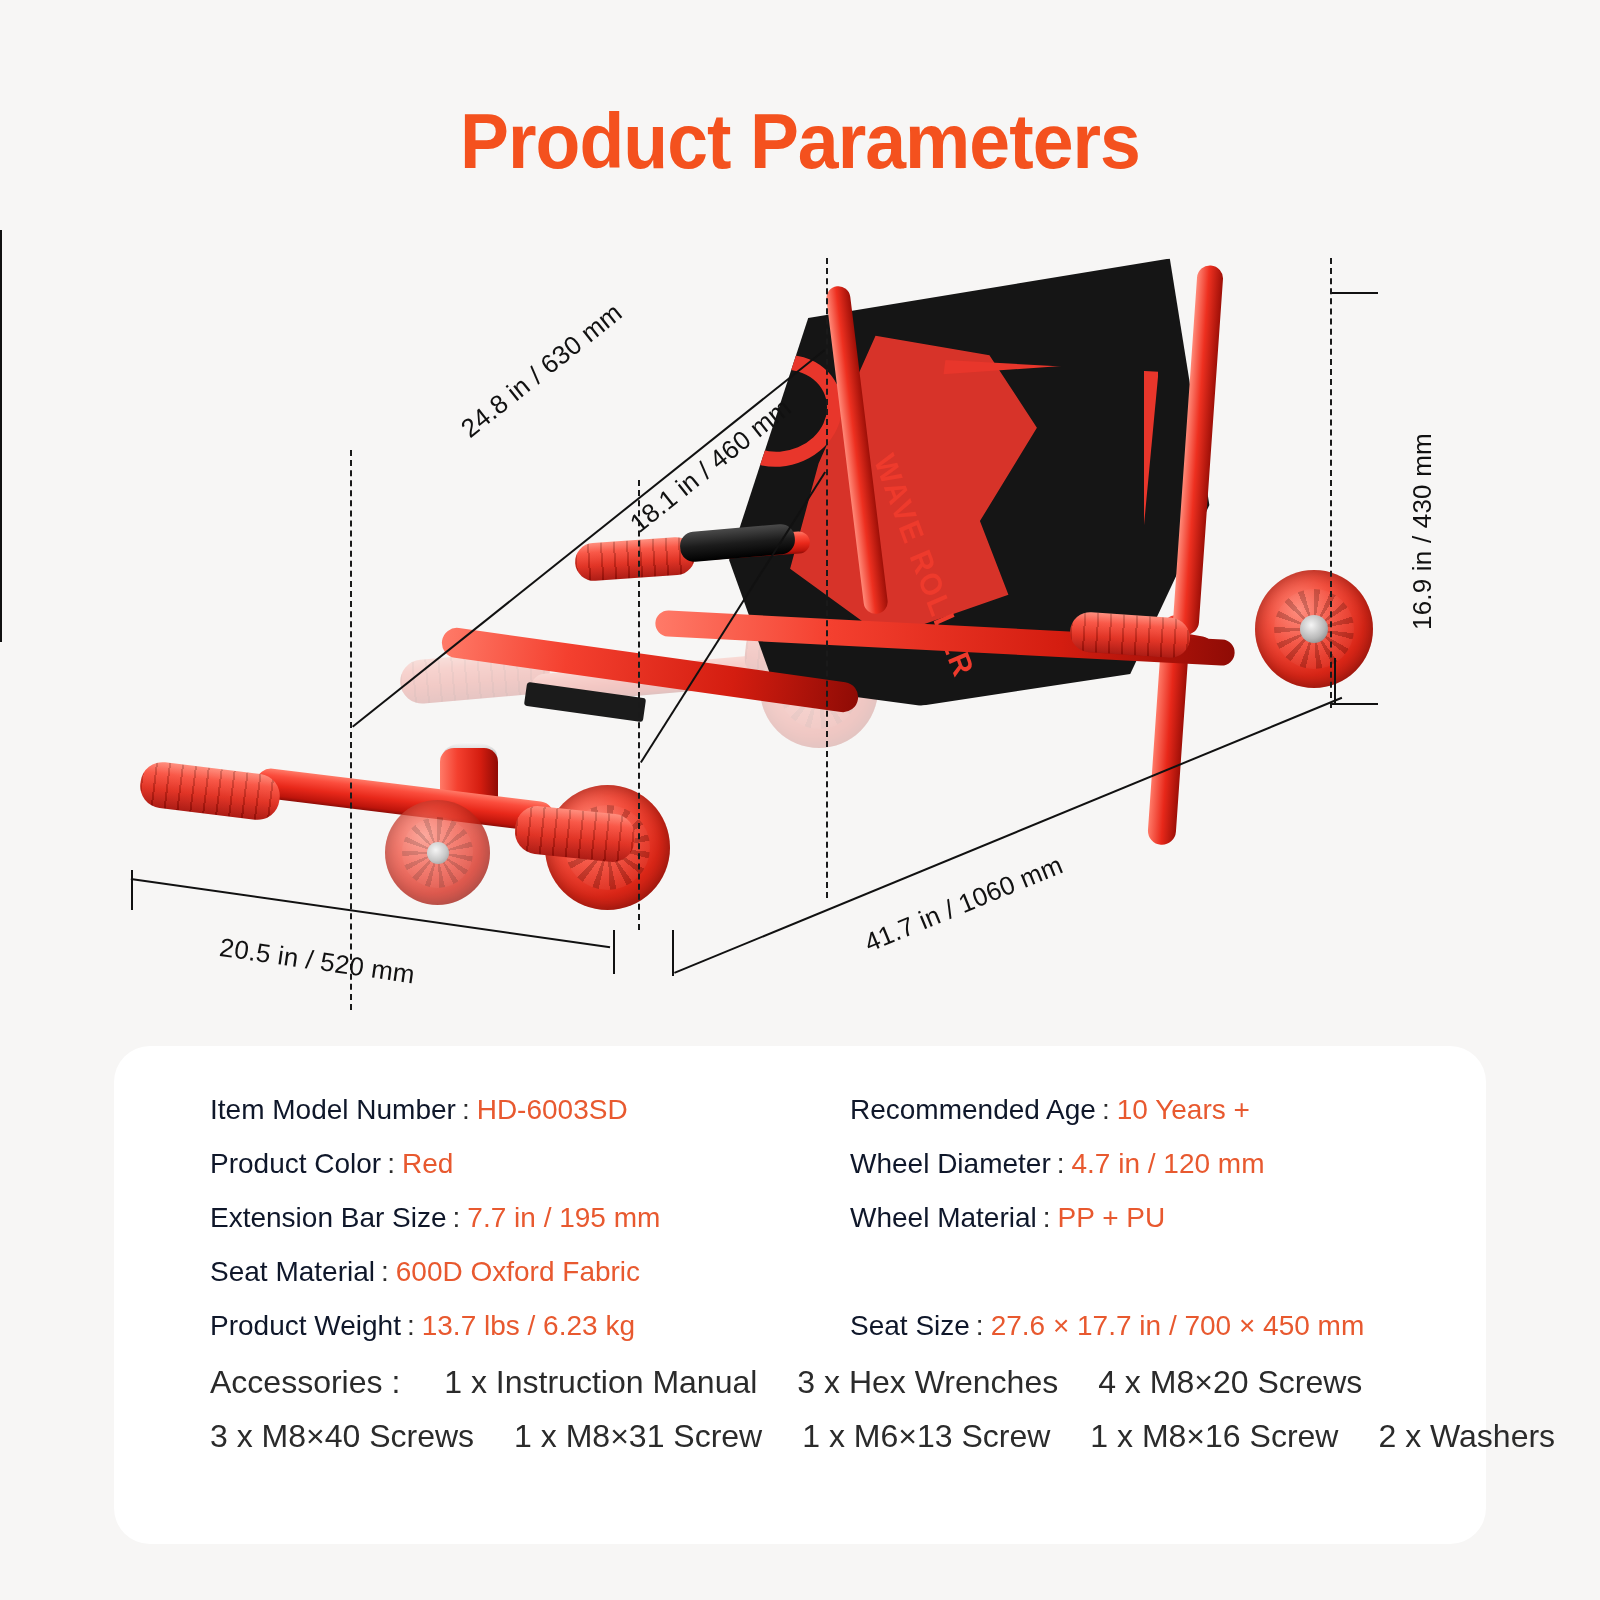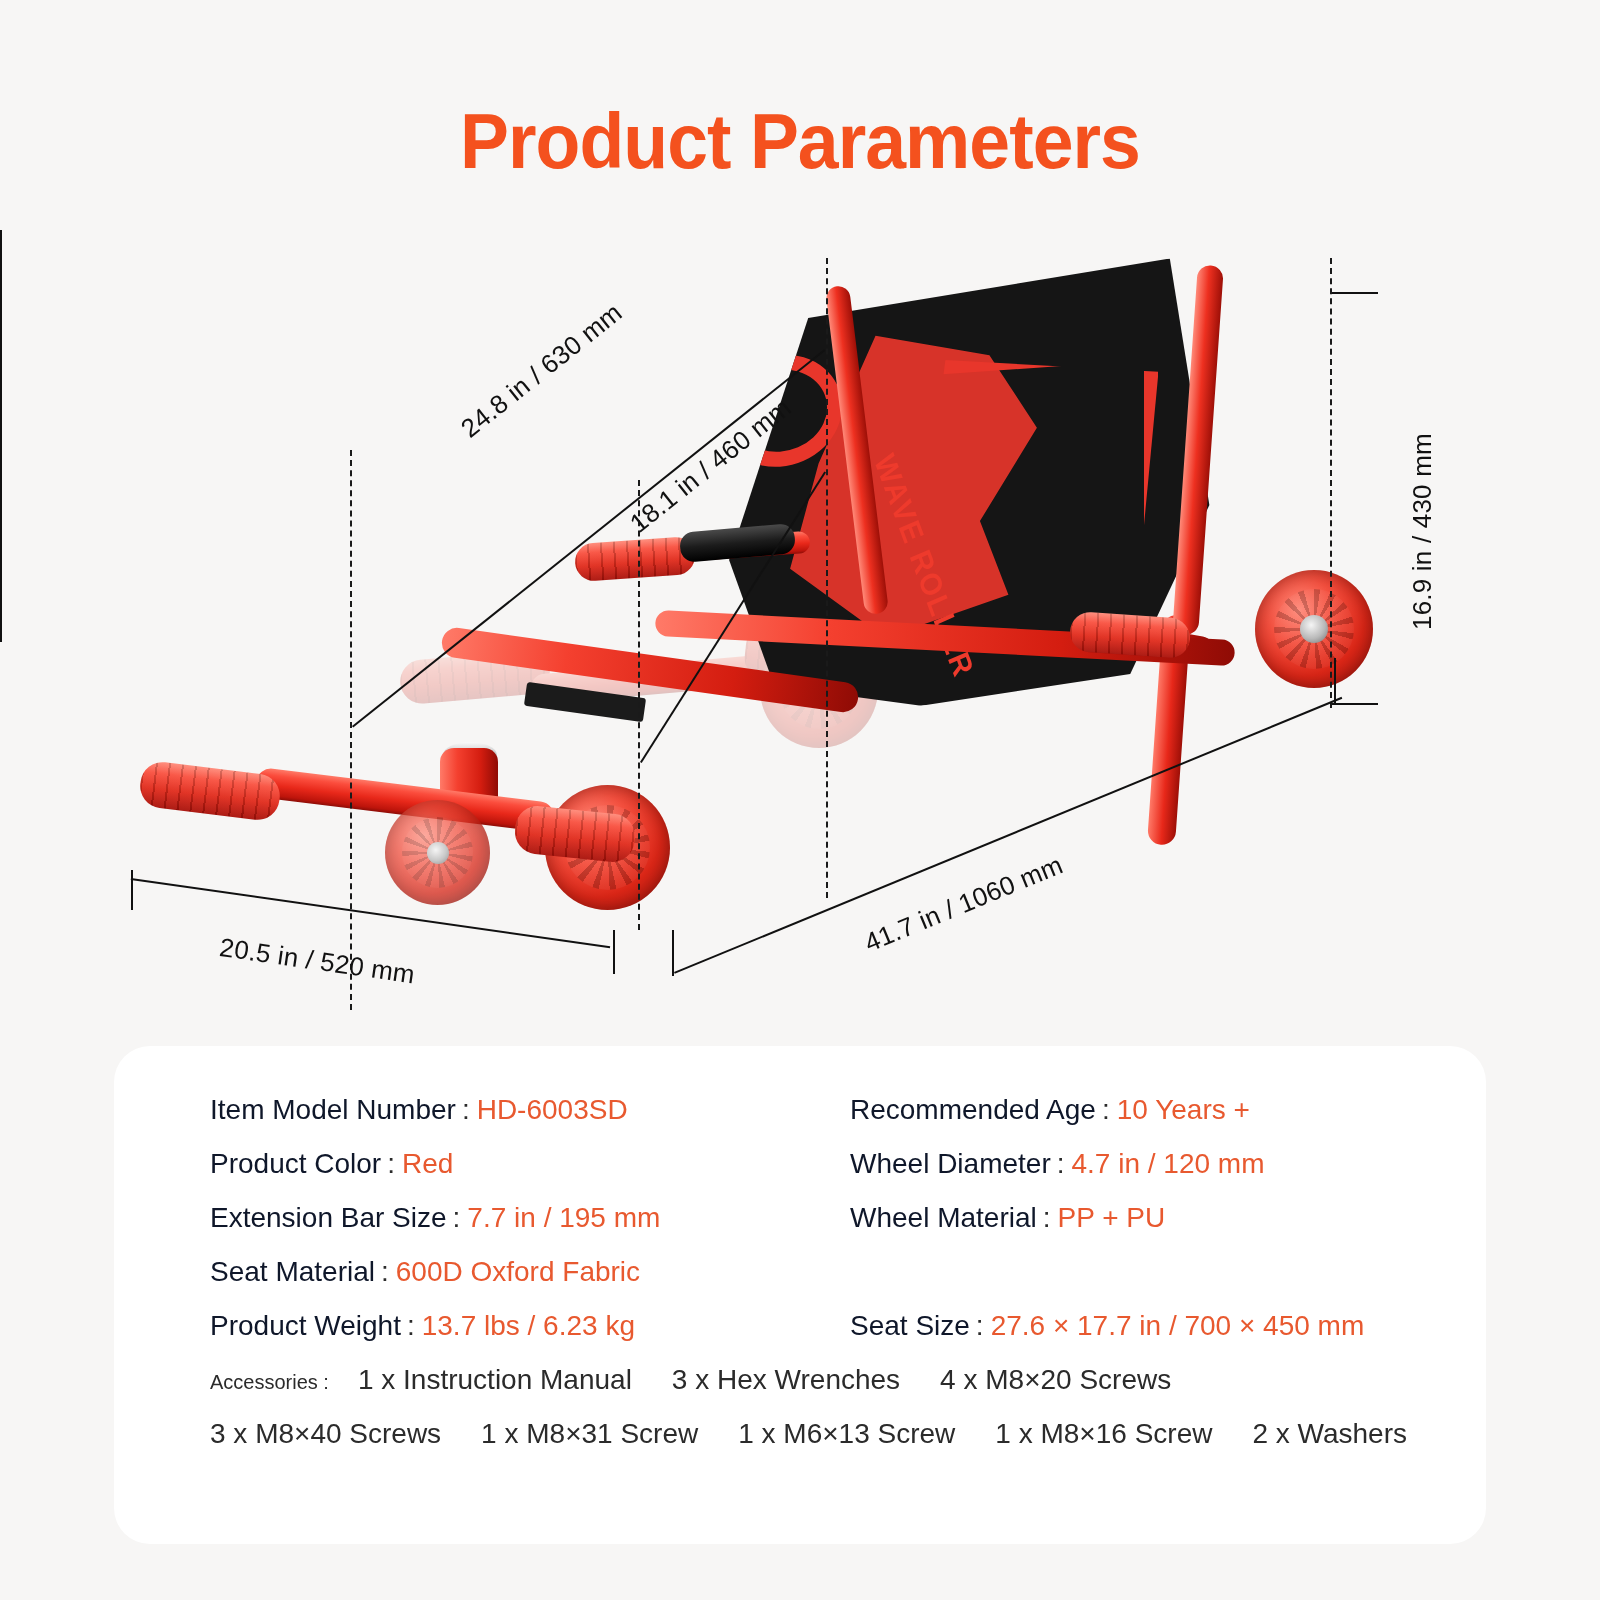--- a/index.html
+++ b/index.html
@@ -218,30 +218,30 @@
     align-items: baseline;
     height: 54px;
   }
 
   .acc-row {
     display: flex;
     align-items: baseline;
     height: 54px;
   }
   .acc-item {
-    font-size: 28px;
+    font-size: 32px;
     color: #2b2b2b;
     white-space: nowrap;
     margin-right: 40px;
   }
   .acc-label {
-    font-size: 20px;
+    font-size: 32px;
     color: #2b2b2b;
     white-space: nowrap;
-    margin-right: 29px;
+    margin-right: 44px;
   }
 </style>
 </head>
 <body>
 
 <div class="title">Product Parameters</div>
 
 <div class="stage">
 
   <div class="product ghost">

